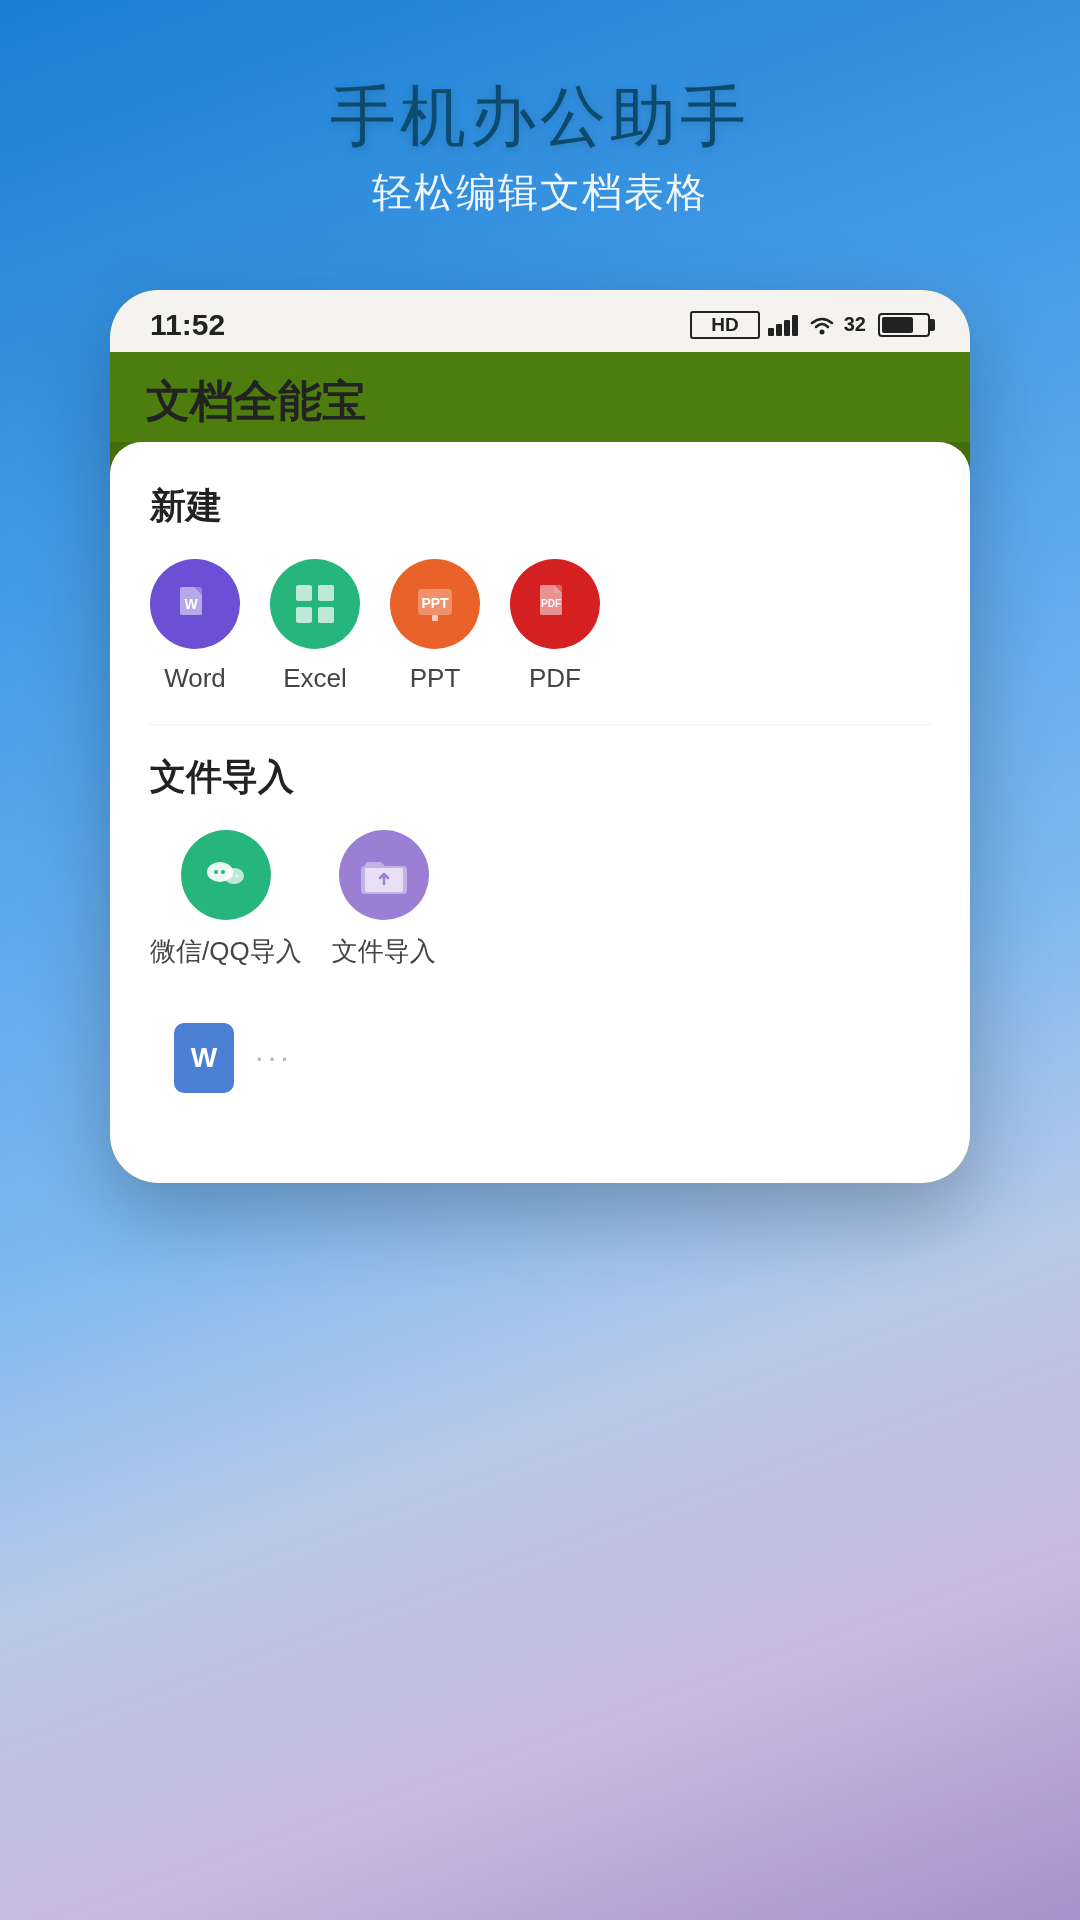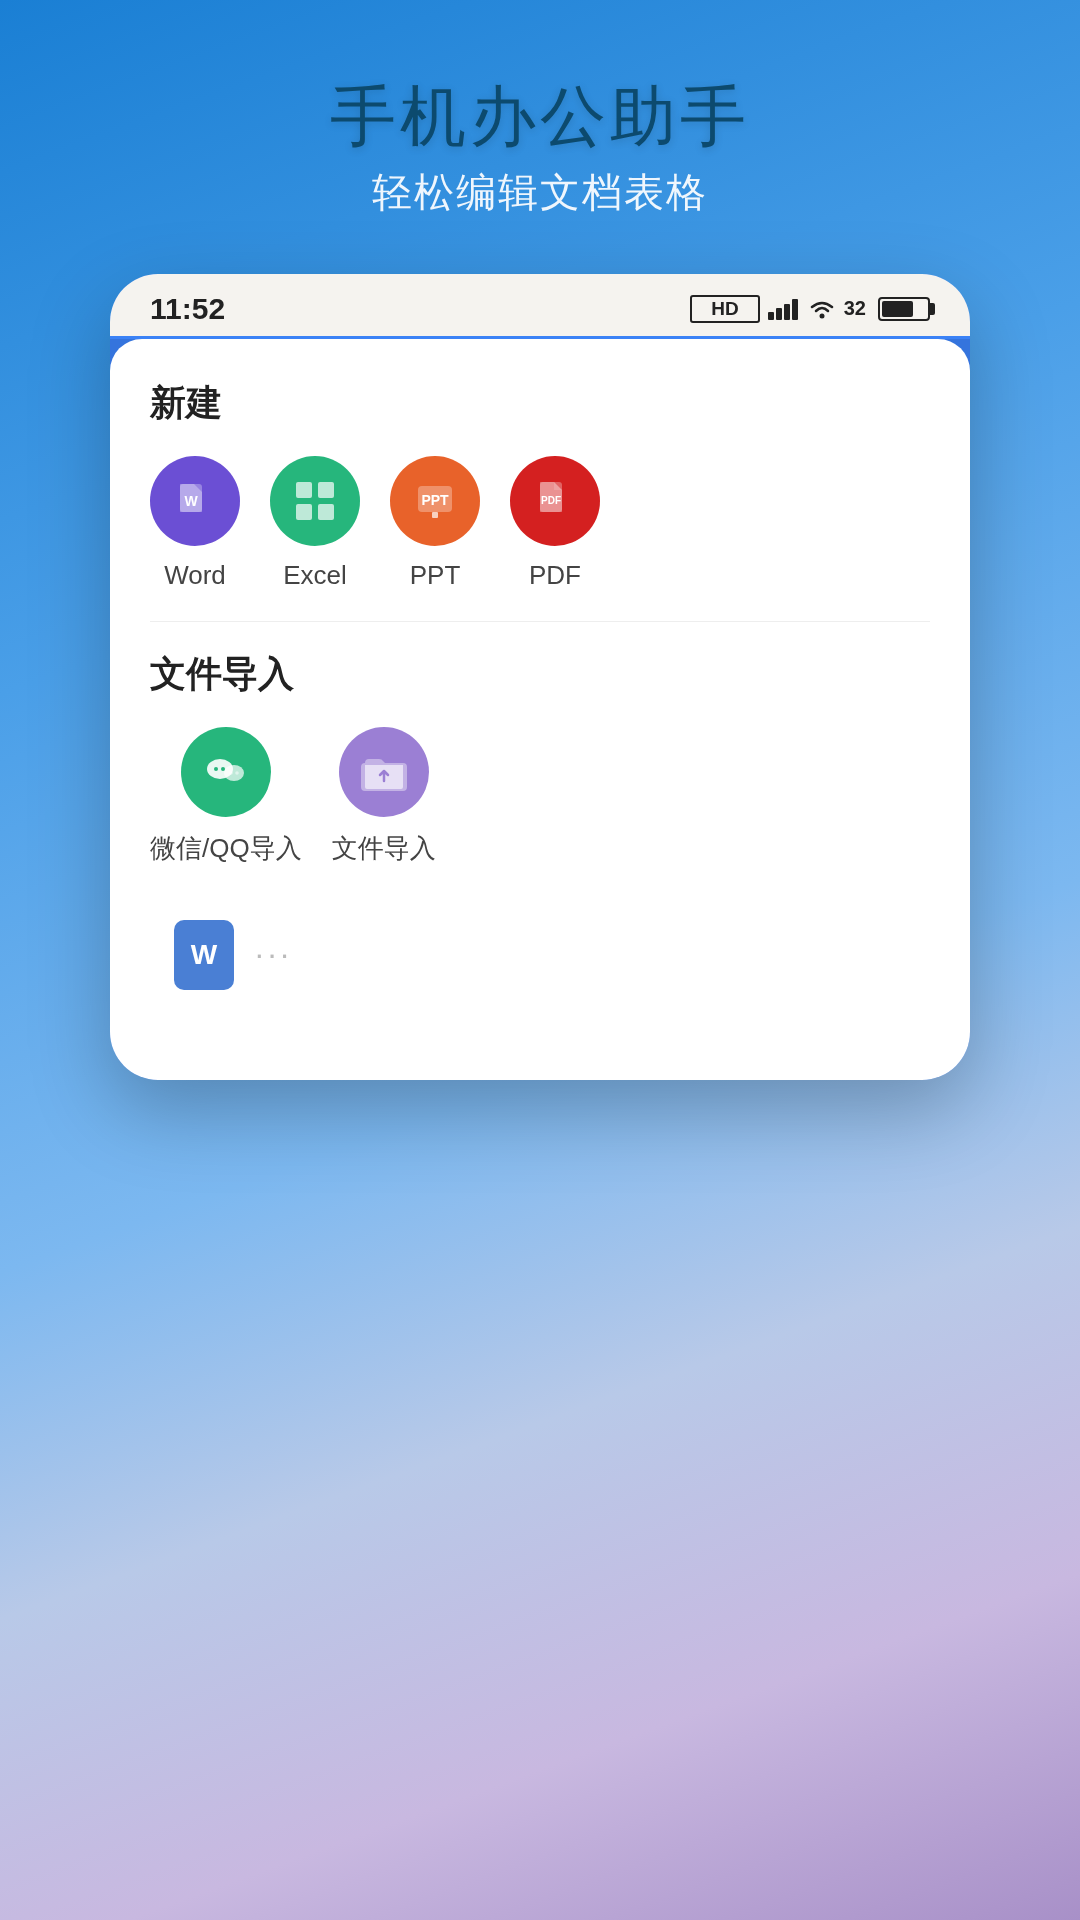--- a/index.html
+++ b/index.html
@@ -33,26 +33,26 @@
       margin-top: 12px;
       font-size: 40px;
       color: rgba(255,255,255,0.92);
       font-weight: 400;
       letter-spacing: 2px;
     }
 
     
     .phone-card {
       width: 860px;
-      background: #3b82f6;
+      background: #4d7c0f;
       border-radius: 48px;
       overflow: hidden;
       box-shadow: 0 30px 80px rgba(0,0,0,0.25);
       position: relative;
-      margin-top: 14px;
+      margin-top: 30px;
     }
 
     
     .status-bar {
       background: #f5f3ef;
       display: flex;
       justify-content: space-between;
       align-items: center;
       padding: 18px 40px 10px;
     }
@@ -321,20 +321,21 @@
       </svg>
 
       <span class="battery-num">32</span>
       <div class="battery-icon">
         <div class="battery-fill"></div>
       </div>
     </div>
   </div>
 
   <div class="app-content">
+    <div class="app-title">文档全能宝</div>
 
     <div class="main-buttons">
       <div class="btn-new">
         <div class="btn-icon-bg">
 
           <svg width="60" height="60" viewBox="0 0 60 60">
             <rect x="6" y="12" width="48" height="42" rx="8" fill="rgba(255,255,255,0.4)"></rect>
             <rect x="6" y="12" width="48" height="14" rx="4" fill="rgba(255,255,255,0.5)"></rect>
             <rect x="18" y="6" width="6" height="14" rx="3" fill="white"></rect>
             <rect x="36" y="6" width="6" height="14" rx="3" fill="white"></rect>

